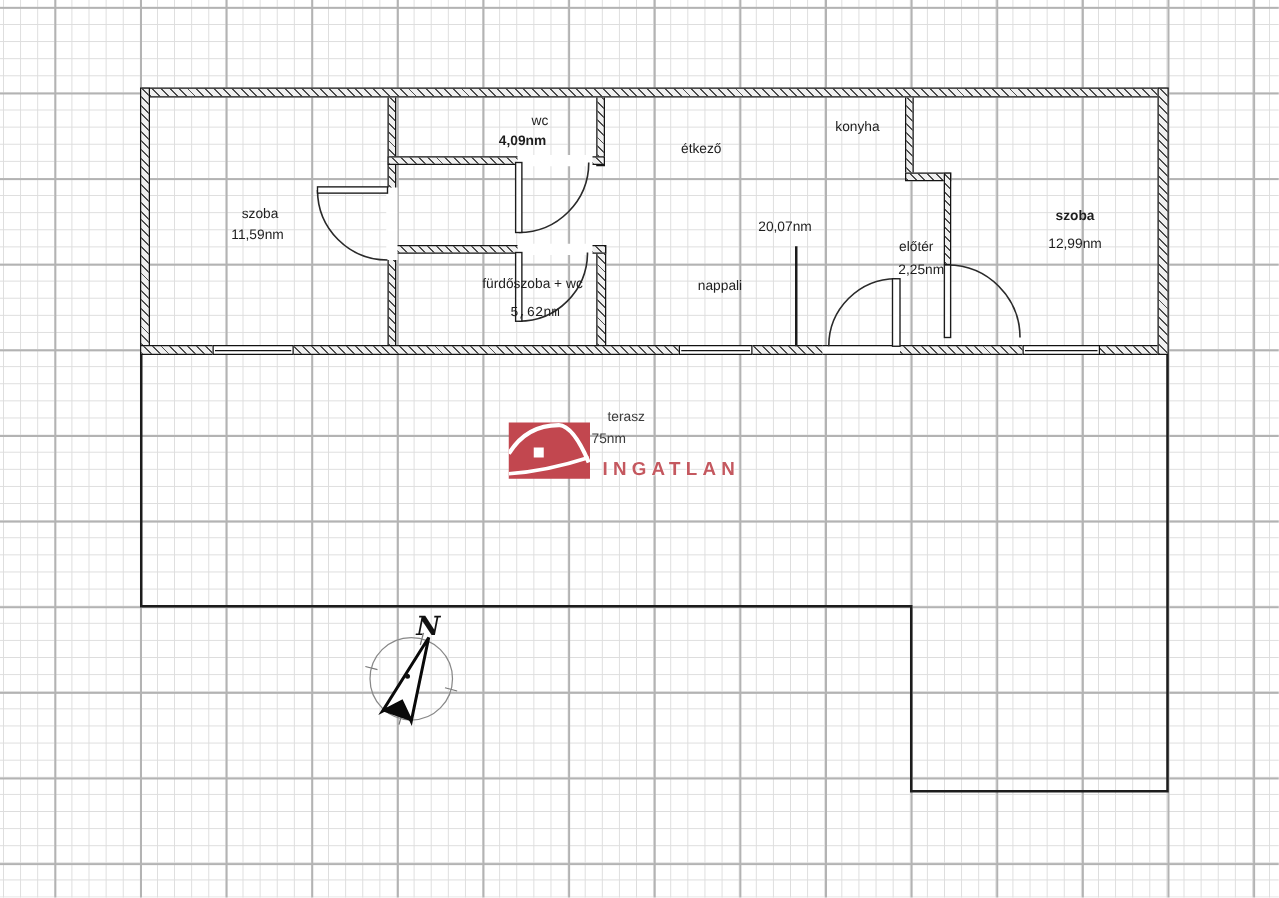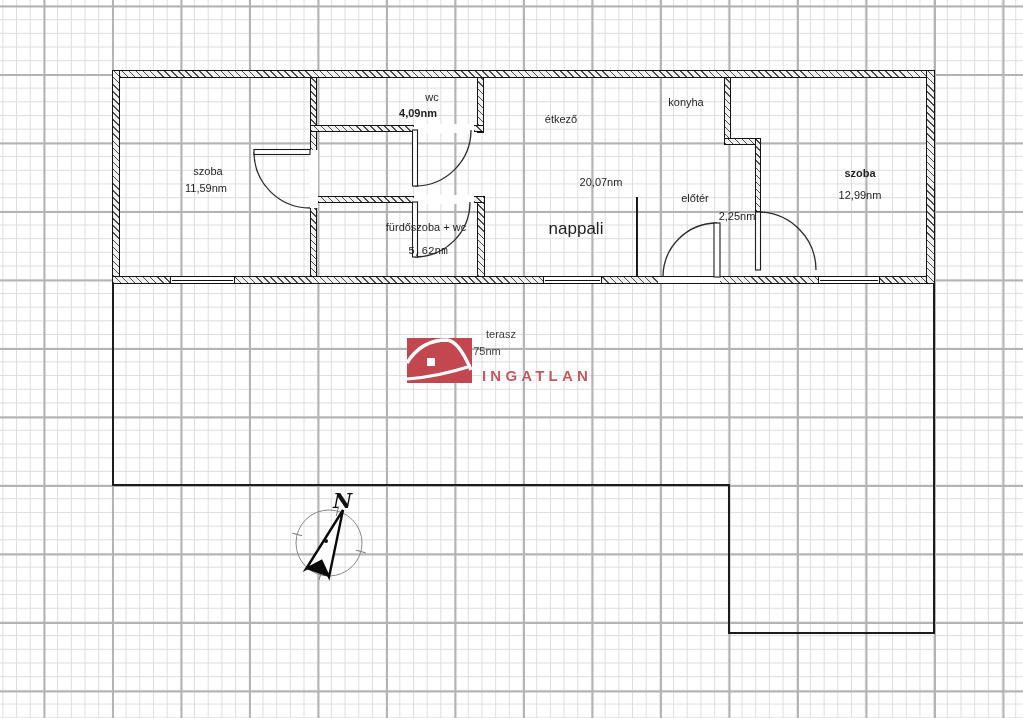--- a/index.html
+++ b/index.html
@@ -22,21 +22,21 @@
   }
   .open{ position:absolute; background:#fff; }
   .open.threshold{ border-top:1px solid #141414; border-bottom:1px solid #141414; box-sizing:border-box;}
   .window{ position:absolute; background:#fff; border:1px solid #111; box-sizing:border-box; }
   .window::after{ content:""; position:absolute; left:1px; right:1px; top:50%; height:1px; margin-top:-0.5px; background:#111; }
   svg.overlay{ position:absolute; left:0; top:0; pointer-events:none; }
   .lbl{
     position:absolute; transform:translateX(-50%);
     font-size:11px; line-height:14px; color:#1e1e1e; white-space:nowrap;margin-left:36px;
   }
-  .lbl.big{ font-size:17px; line-height:16px; }
+  .lbl.big{ font-size:11px; line-height:16px; }
   .lbl.bold{ font-weight:bold; }
   .lbl.terasz{ color:#3c3c3c; z-index:30; }
   .logo-box{ position:absolute; left:407px; top:338px; width:65px; height:45px; background:#c2474f; z-index:20; }
   .logo-brand{
     position:absolute; left:480px; top:334px; z-index:20;
     font-size:37px; font-weight:bold; letter-spacing:0.5px; color:#4e81b4;
     text-shadow:0 0 2px #fff, 0 0 2px #fff;
   }
   .logo-sub{
     position:absolute; left:482px; top:367px; z-index:20;
@@ -108,27 +108,27 @@
 
   <div class="lbl" style="left:172px;top:164px;">szoba</div>
   <div class="lbl" style="left:170px;top:181px;">11,59nm</div>
 
   <div class="lbl" style="left:396px;top:90px;">wc</div>
   <div class="lbl" style="left:382px;top:106px;font-weight:bold;">4,09nm</div>
 
   <div class="lbl" style="left:525px;top:112px;">étkező</div>
   <div class="lbl" style="left:650px;top:95px;">konyha</div>
 
-  <div class="lbl" style="left:565px;top:175px;">20,07nm</div>
+  <div class="lbl" style="left:592px;top:175px;">20,07nm</div>
   <div class="lbl big" style="left:540px;top:221px;">nappali</div>
 
   <div class="lbl" style="left:390px;top:220px;text-align:center;">fürdőszoba + wc</div>
   <div class="lbl" style="left:392px;top:244px;font-family:Liberation Mono, monospace;">5,62nm</div>
 
-  <div class="lbl" style="left:659px;top:191px;">előtér</div>
+  <div class="lbl" style="left:697px;top:191px;">előtér</div>
   <div class="lbl" style="left:701px;top:209px;">2,25nm</div>
 
   <div class="lbl bold" style="left:824px;top:166px;">szoba</div>
   <div class="lbl" style="left:824px;top:188px;">12,99nm</div>
 
   <div class="logo-box">
     <svg width="65" height="45" viewBox="0 0 65 45">
       <path d="M0,25 Q14,2 40,2 Q52,3 64,32" fill="none" stroke="#ffffff" stroke-width="3.4"></path>
       <path d="M0,41 Q30,39 64,28" fill="none" stroke="#ffffff" stroke-width="3"></path>
       <rect x="20" y="20" width="8" height="8" fill="#ffffff"></rect>

